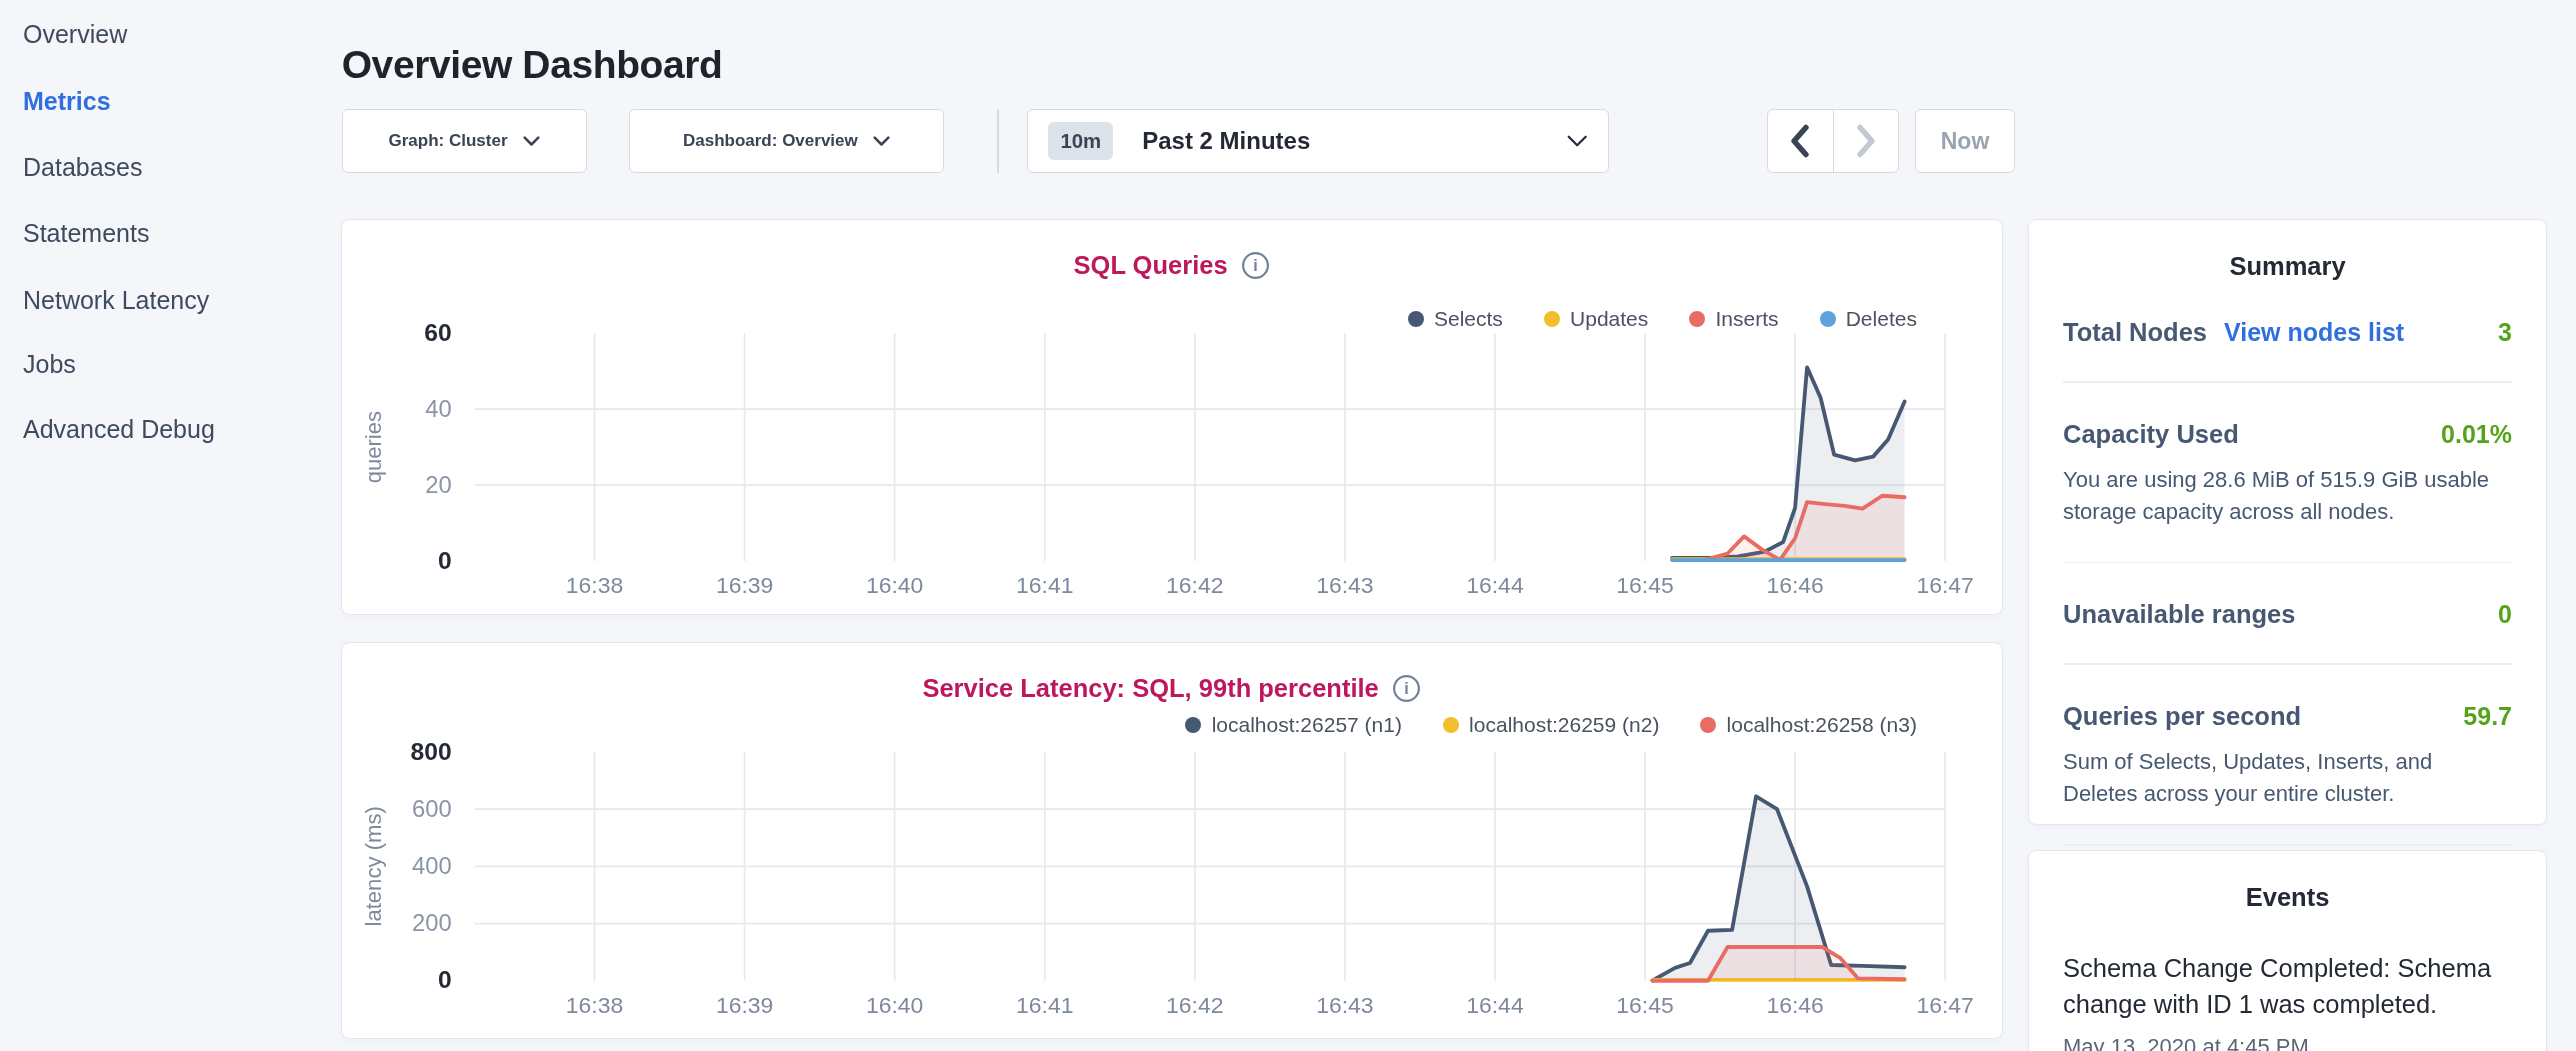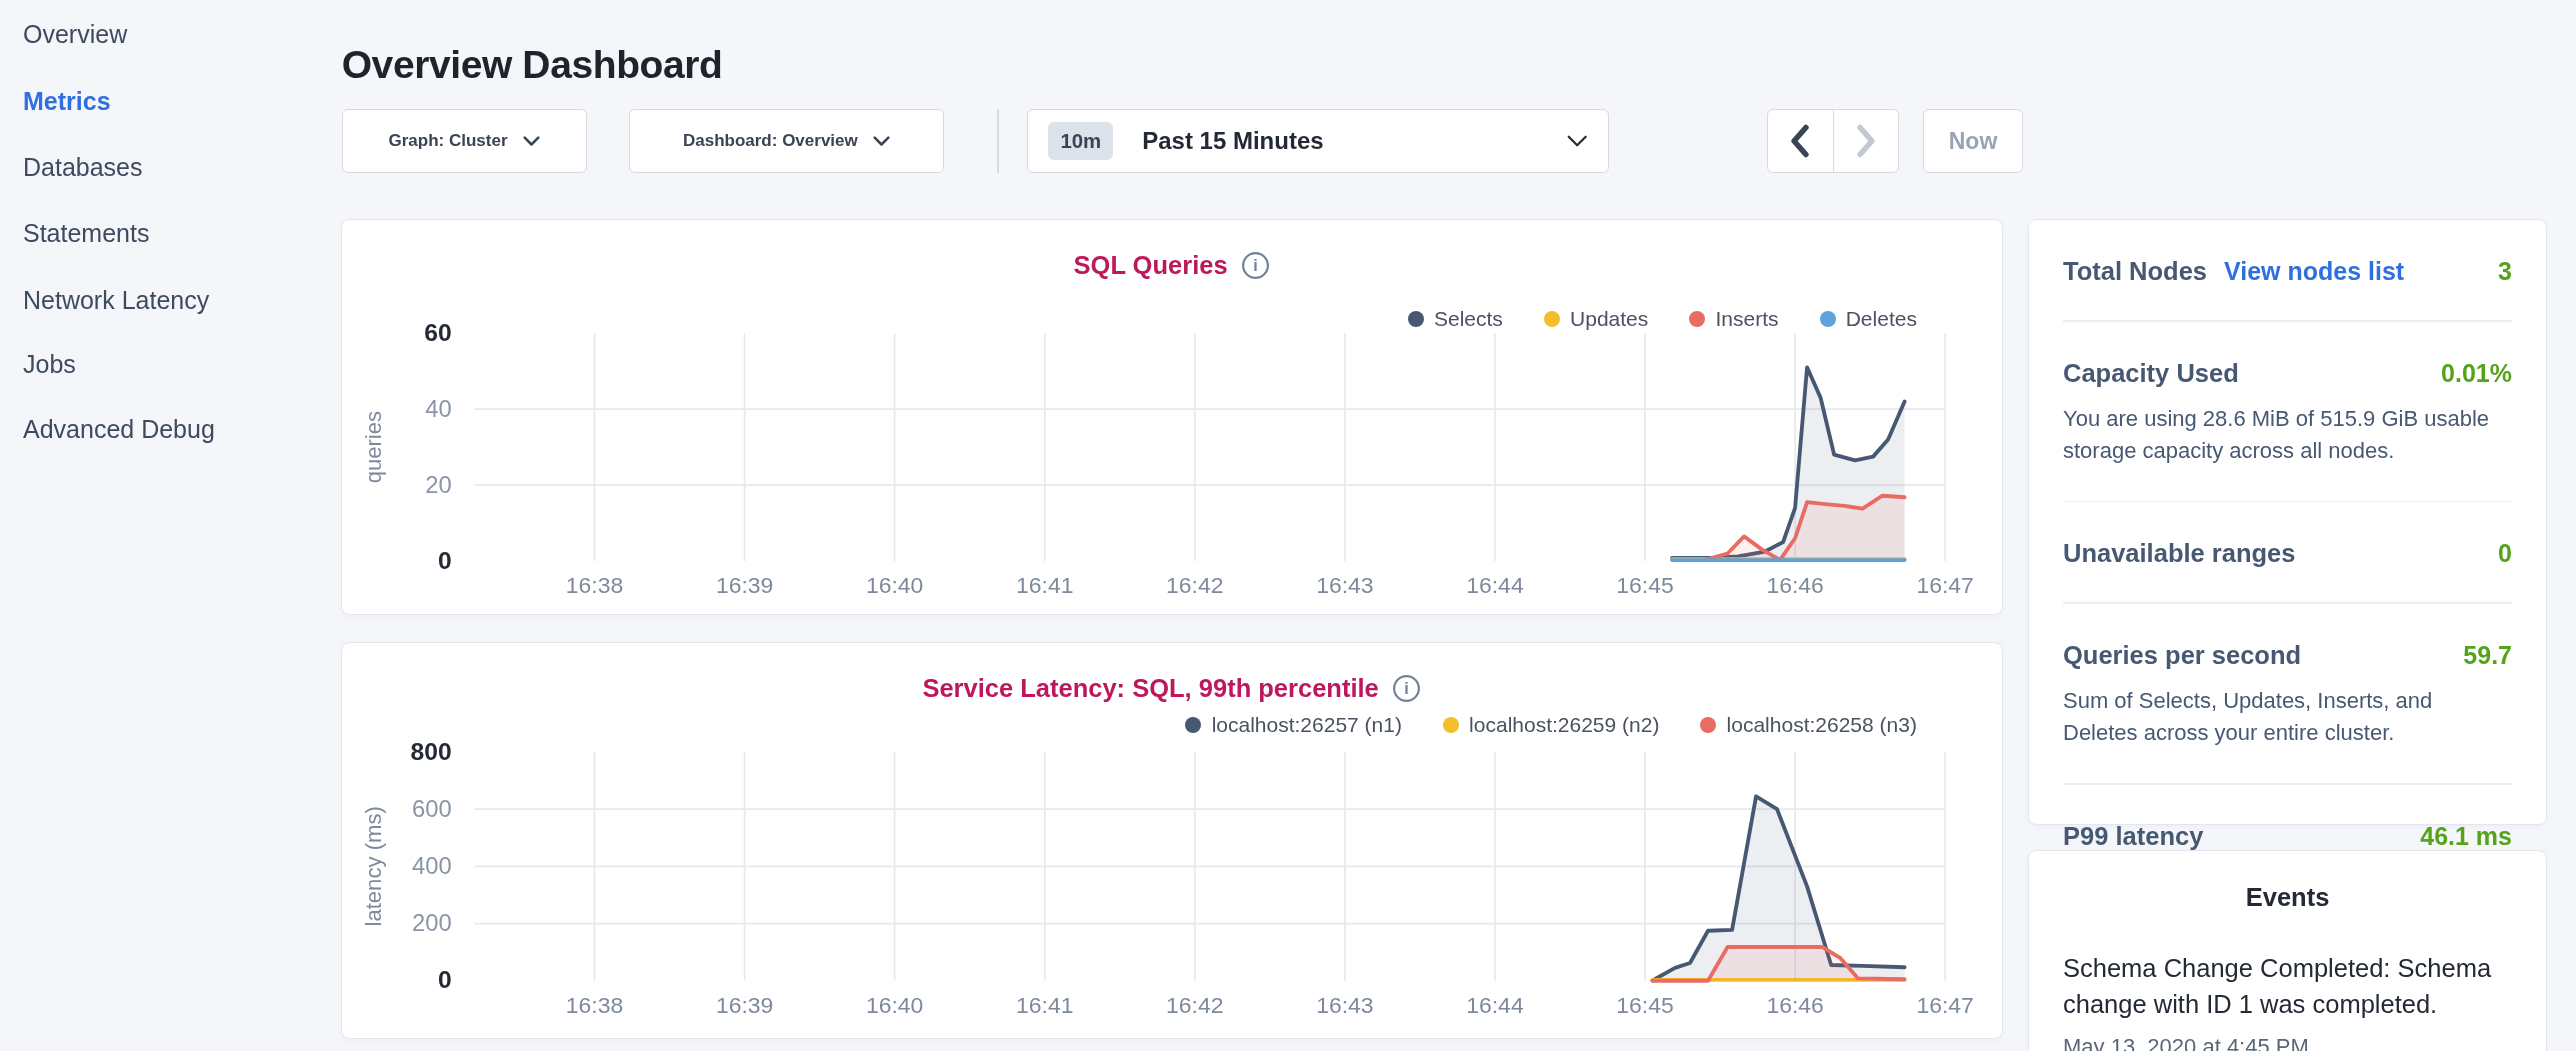--- a/index.html
+++ b/index.html
@@ -32,21 +32,21 @@
     border-radius:6px; padding:7.7px 12px; margin-right:29px; }
   .time-label { font-size:24px; font-weight:700; color:#242a35; flex:1; }
   .time-chev { width:20.4px; height:12px; }
 
   .arrow-group { position:absolute; left:1427px; top:109px; width:132px; height:64px;
     background:#fff; border:1.7px solid #d6dbe2; border-radius:6px; display:flex; }
   .arrow-btn { flex:1; display:flex; align-items:center; justify-content:center; cursor:pointer; }
   .arrow-btn + .arrow-btn { border-left:1.7px solid #d6dbe2; }
   .now-btn { position:absolute; left:1575px; top:109px; width:100px; height:64px;
     background:#fff; border:1.7px solid #d6dbe2; border-radius:6px; font-size:23px;
-    font-weight:700; color:#9aa3b2; display:flex; align-items:center; justify-content:center;margin-left:8px; }
+    font-weight:700; color:#9aa3b2; display:flex; align-items:center; justify-content:center; }
 
   
   .card { position:absolute; background:#fff; border:1.7px solid #e3e7ed; border-radius:8.5px;
     box-shadow:0 1.7px 4.3px rgba(60,70,90,.04); }
   .chart-card1 { left:0.9px; top:219px; width:1662px; height:396px; }
   .chart-card2 { left:0.9px; top:642px; width:1662px; height:397px; }
   .summary-card { left:1688px; top:219px; width:519px; height:606px; }
   .events-card  { left:1688px; top:850px; width:519px; height:255px; }
 
   .chart-title-row { position:absolute; left:0; right:0; top:31px; display:flex;
@@ -100,21 +100,21 @@
     <span class="dd-label">Dashboard: Overview</span>
     <svg class="chev" viewBox="0 0 20 12">
       <polyline points="2,2 10,10 18,2" fill="none" stroke="#394455" stroke-width="3" stroke-linecap="round" stroke-linejoin="round"></polyline>
     </svg>
   </div>
 
   <div class="divider-v"></div>
 
   <div class="timebox">
     <span class="time-badge">10m</span>
-    <span class="time-label">Past 15 Minutes</span>
+    <span class="time-label">Past 2 Minutes</span>
     <svg class="time-chev" viewBox="0 0 24 14">
       <polyline points="2,2 12,12 22,2" fill="none" stroke="#242a35" stroke-width="2.6" stroke-linecap="round" stroke-linejoin="round"></polyline>
     </svg>
   </div>
 
   <div class="arrow-group">
     <div class="arrow-btn">
       <svg width="22" height="34" viewBox="0 0 26 40">
         <polyline points="20,4 6,20 20,36" fill="none" stroke="#394455" stroke-width="6.5" stroke-linecap="round" stroke-linejoin="round"></polyline>
       </svg>
@@ -249,20 +249,21 @@
           <span class="legend-label">localhost:26259 (n2)</span>
         </div>
         <div class="legend-item">
           <span class="legend-dot" style="background: rgb(232, 108, 99);"></span>
           <span class="legend-label">localhost:26258 (n3)</span>
         </div>
       </div>
     </div>
 
   <div class="card summary-card">
+    <div class="panel-title">Summary</div>
     <div class="summary-body" id="summary-body">
         <div class="sum-row">
           <span class="sum-label">Total Nodes</span>
           <span class="sum-link">View nodes list</span>
           <span class="sum-value">3</span>
         </div>
         <div class="sum-divider"></div>
         <div class="sum-row">
           <span class="sum-label">Capacity Used</span>
           <span class="sum-value">0.01%</span>

